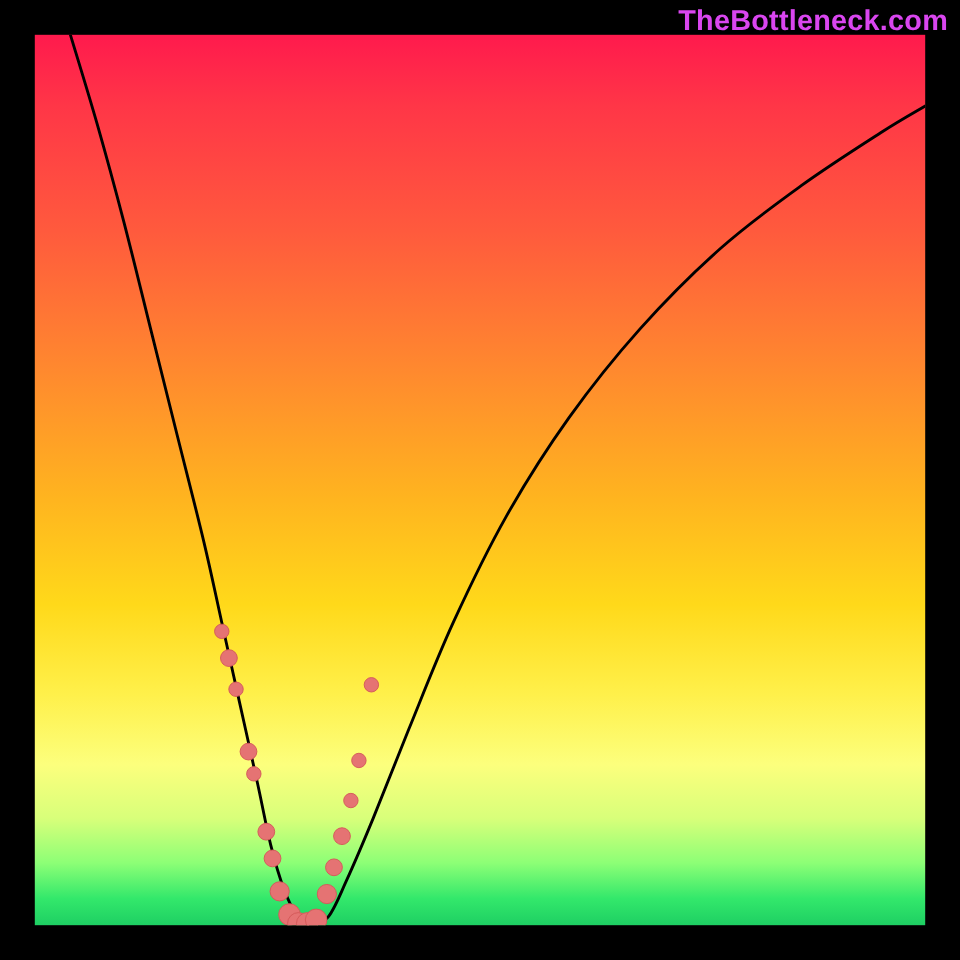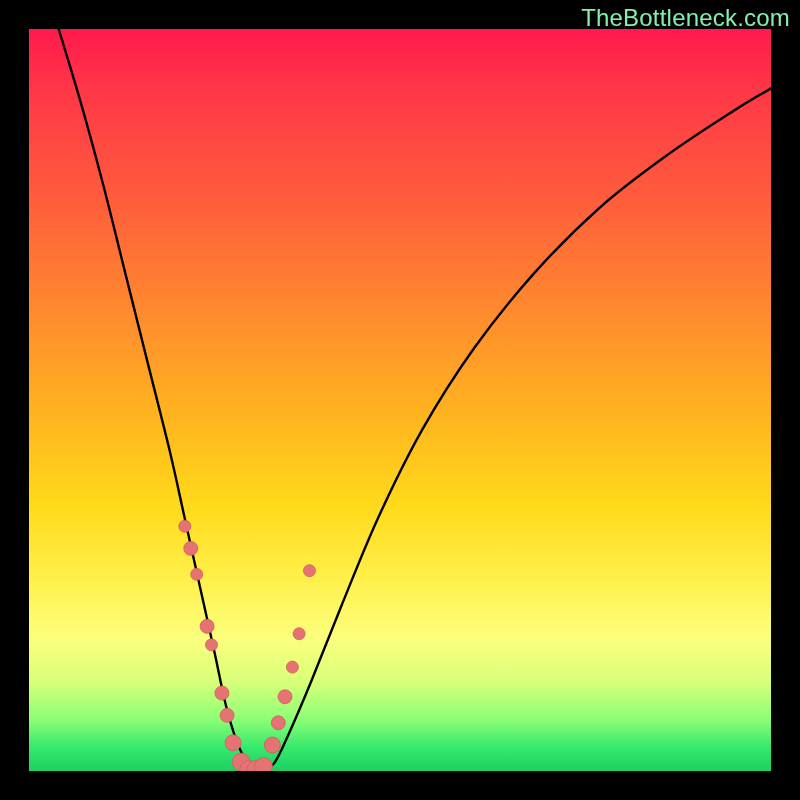--- a/index.html
+++ b/index.html
@@ -37,23 +37,23 @@
       #d8ff7a 88%,
       #8dff76 93%,
       #33e86b 97%,
       #1ecf63 100%
     );
   }
   .watermark {
     position: absolute;
     top: 4px;
     right: 10px;
-    color: #86efac;
+    color: #d946ef;
     font-size: 24px;
-    font-weight: 400;
+    font-weight: 700;
     letter-spacing: 0.2px;
     user-select: none;
     pointer-events: none;
     z-index: 5;
   }
   svg.curve-layer {
     position: absolute;
     left: 0;
     top: 0;
     width: 742px;

